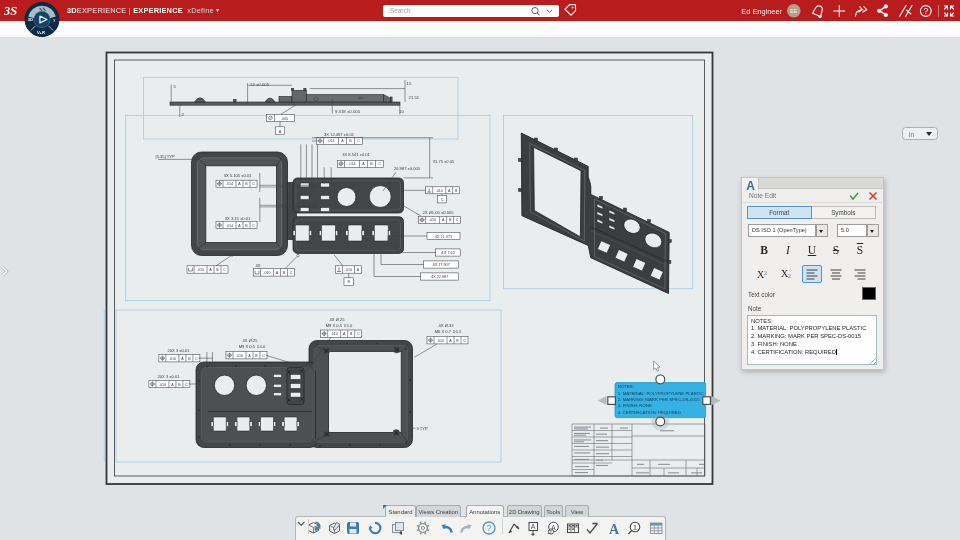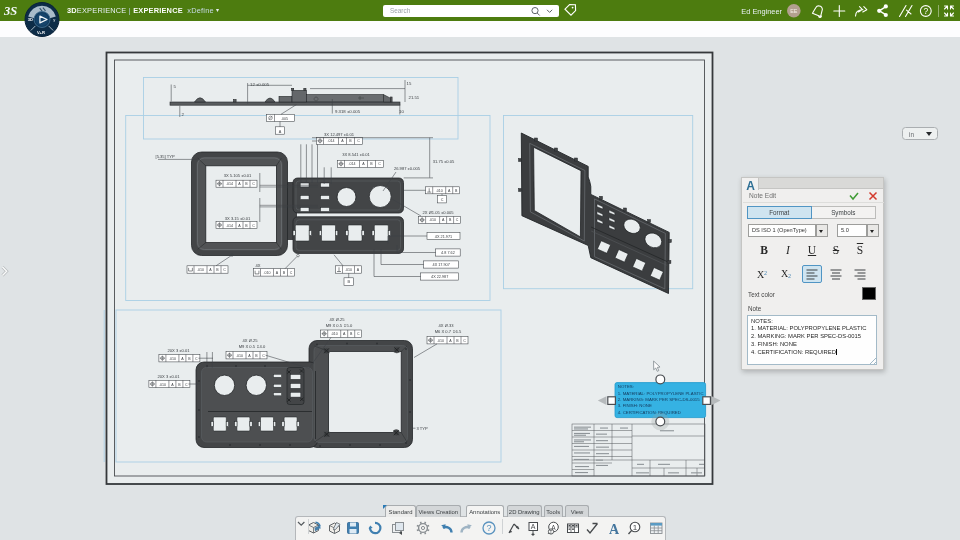--- a/index.html
+++ b/index.html
@@ -1,18 +1,18 @@
 <!DOCTYPE html>
 <html><head>
 <meta charset="utf-8">
 <style>
   * { margin:0; padding:0; box-sizing:border-box; }
   html,body { width:960px; height:540px; overflow:hidden; background:#dfe3e5; font-family:"Liberation Sans", sans-serif; }
   #unitdd .t, .tab, #brand, .ph, .nep-title, .nep-tab, .nep-field, .nep-lbl, #nep-note, .fmt, .al { will-change: transform; opacity:.992; }
-  #topbar { position:absolute; left:0; top:0; width:960px; height:21px; background:#4d7c0f; z-index:30; }
+  #topbar { position:absolute; left:0; top:0; width:960px; height:21px; background:#b91c1c; z-index:30; }
   #whitestrip { position:absolute; left:0; top:21px; width:960px; height:16px; background:#fdfdfe; z-index:5; }
   #brand { position:absolute; left:67px; top:6.2px; font-size:7.4px; color:#e8f0f6; letter-spacing:.2px; z-index:31; }
   #brand b { color:#ffffff; }
   #brand .dim { color:#c9dcea; }
   #searchbox { position:absolute; left:383px; top:4.5px; width:176px; height:12.5px; background:#ffffff; border-radius:2px; z-index:31; }
   #searchbox .ph { position:absolute; left:7px; top:2.6px; font-size:6.4px; color:#9aa0a5; }
   #compass { position:absolute; left:24px; top:1px; width:36px; height:36px; z-index:32; will-change:transform; }
   #unitdd { position:absolute; left:902px; top:127px; width:36px; height:13px; background:#edf0f0; border:1px solid #aaaeb1; border-radius:3.5px; z-index:6; }
   #unitdd .t { position:absolute; left:5.5px; top:2.6px; font-size:6.4px; color:#64686c; }
   #unitdd .v { position:absolute; right:5px; top:4px; width:0; height:0; border-left:3px solid transparent; border-right:3px solid transparent; border-top:4px solid #26292c; }

